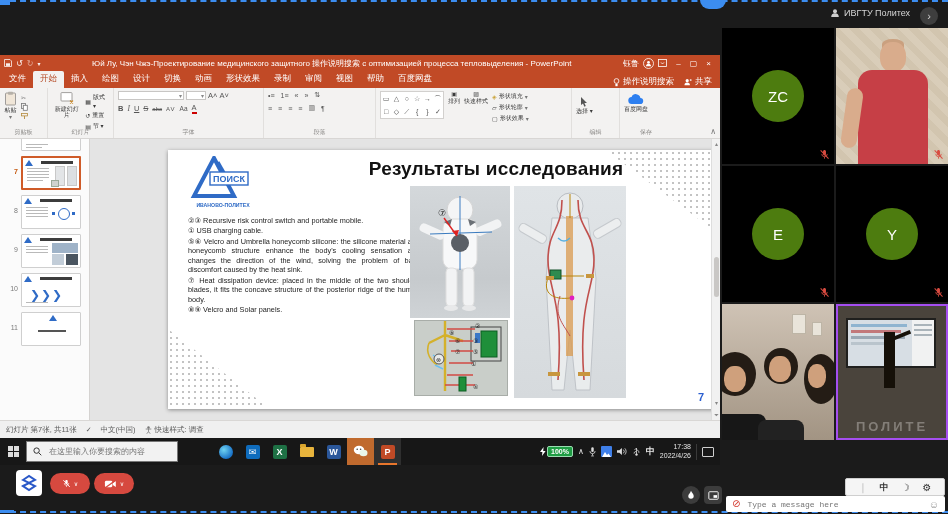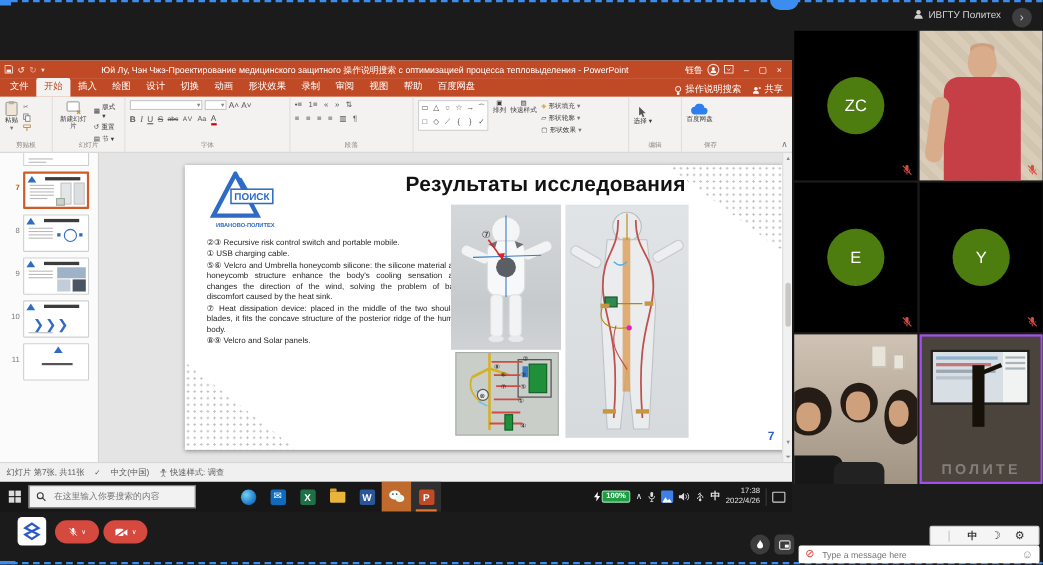--- a/index.html
+++ b/index.html
@@ -142,21 +142,21 @@
   .tv i{position:absolute;display:block;}
   .silhouette{position:absolute;left:46px;top:26px;width:11px;height:56px;background:#151008;}
   .silhouette::after{content:"";position:absolute;left:6px;top:6px;width:22px;height:4px;background:#151008;transform:rotate(-22deg);transform-origin:left;}
   .roomcap{position:absolute;bottom:4px;left:0;right:0;text-align:center;color:#97928c;font-size:13px;font-weight:bold;letter-spacing:3px;opacity:.75;}
 
   
   .ime{position:absolute;left:845px;top:478px;width:100px;height:18px;background:#f5f5f5;border:1px solid #cfcfcf;border-radius:2px;
        display:flex;align-items:center;justify-content:space-evenly;color:#333;font-size:10px;}
   .chat{position:absolute;left:726px;top:496px;width:219px;height:16px;background:#fff;border-radius:2px;
         display:flex;align-items:center;gap:5px;padding:0 6px;}
-  .chat input{flex:1;border:none;outline:none;font-size:8px;color:#444;font-family:Liberation Sans, sans-serif;background:transparent;}
+  .chat input{flex:1;border:none;outline:none;font-size:8px;color:#444;font-family:Liberation Mono, monospace;background:transparent;}
   .blocked{color:#d43c32;font-size:10px;line-height:1;}
   .smiley{color:#9a9a9a;font-size:10px;margin-left:auto;}
 </style>
 </head>
 <body>
 
 <div class="screen">
 
   <div class="share-corner"></div>
   <div class="share-handle"></div>

